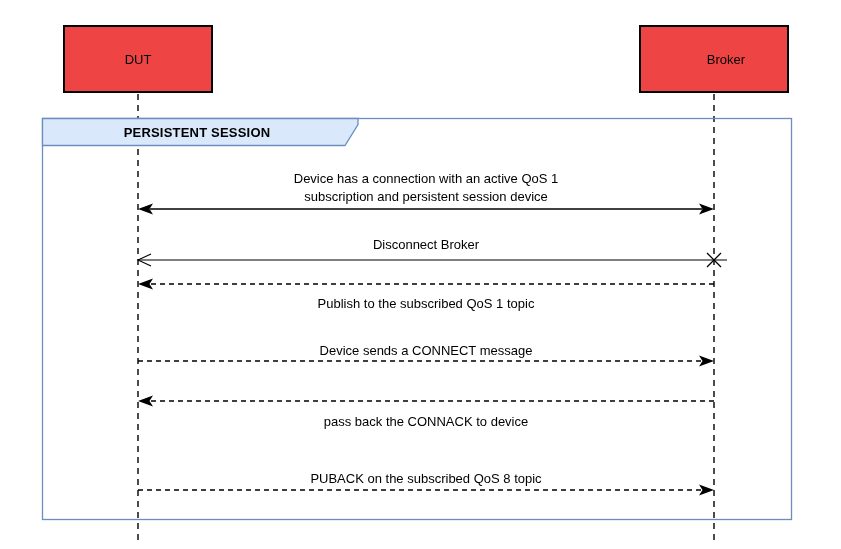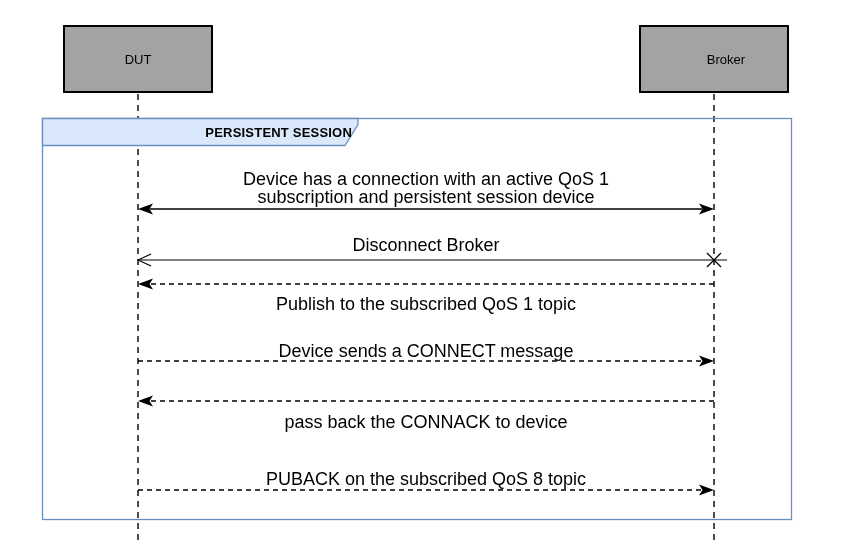--- a/index.html
+++ b/index.html
@@ -11,48 +11,48 @@
     font-family: "Liberation Sans", sans-serif;
     color: #000000;
     overflow: hidden;
   }
   .actor {
     position: absolute;
     box-sizing: border-box;
     width: 150px;
     height: 68px;
     border: 2px solid #000000;
-    background: #a3a3a3;
+    background: #ef4444;
     display: flex;
     align-items: center;
     justify-content: center;
     font-size: 13px;
   }
   .actor-dut { left: 63px; top: 25px; }
   .actor-broker { left: 639px; top: 25px; padding-left: 24px; }
   .layer { position: absolute; left: 0; top: 0; }
   .frame-title {
     position: absolute;
     left: 42px;
     top: 118px;
     width: 310px;
     height: 28px;
     display: flex;
     align-items: center;
-    justify-content: flex-end;
+    justify-content: center;
     font-size: 13px;
     font-weight: bold;
     letter-spacing: 0.2px;
   }
   .msg-label {
     position: absolute;
     left: 138px;
     width: 576px;
     text-align: center;
-    font-size: 18px;
+    font-size: 13px;
     line-height: 18px;
     background: #ffffff00;
   }
   .lbl-1 { top: 170px; }
   .lbl-2 { top: 236px; }
   .lbl-3 { top: 295px; }
   .lbl-4 { top: 342px; }
   .lbl-5 { top: 413px; }
   .lbl-6 { top: 470px; }
 </style>

